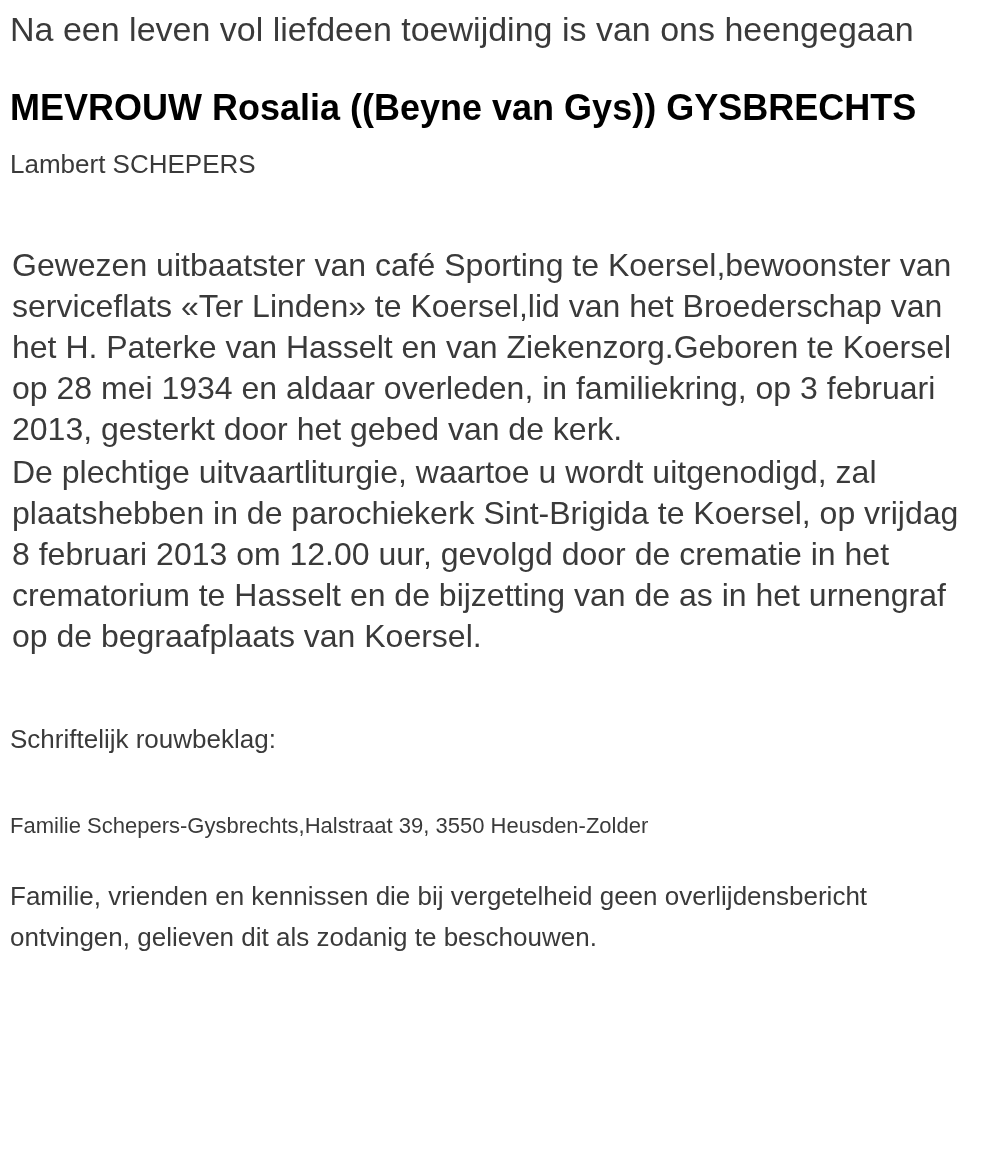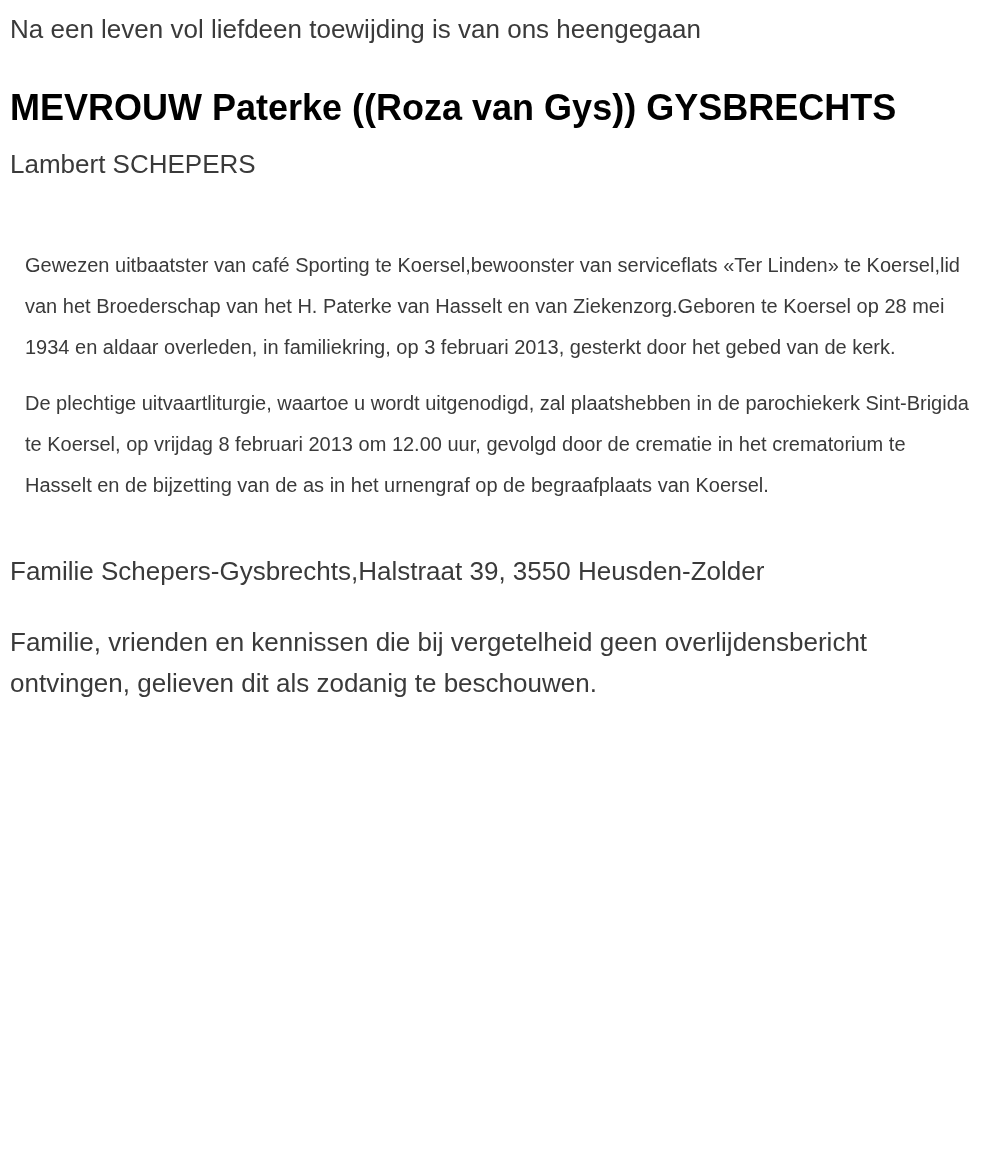--- a/index.html
+++ b/index.html
@@ -14,21 +14,21 @@
     font-family: "Liberation Sans", "DejaVu Sans", sans-serif;
     color: #3a3a3a;
   }
   .page {
     box-sizing: border-box;
     width: 1000px;
     height: 1150px;
     padding: 12px 14px 10px 10px;
   }
   .intro-line {
-    font-size: 26px;
+    font-size: 34px;
     line-height: 34px;
     color: #3a3a3a;
   }
   .name-heading {
     margin-top: 42px;
     font-size: 36px;
     font-weight: 700;
     line-height: 40px;
     color: #000000;
     letter-spacing: 0px;
@@ -37,61 +37,62 @@
     margin-top: 16px;
     font-size: 26px;
     line-height: 41px;
     color: #3a3a3a;
   }
   .body-block {
     margin-top: 60px;
     max-width: 978px;
   }
   .body-block p {
-    margin: 15px;
-    font-size: 20px;
+    margin: 2px;
+    font-size: 32px;
     line-height: 41px;
     color: #3a3a3a;
   }
   .condolence-label {
     margin-top: 62px;
     font-size: 26px;
     line-height: 41px;
     color: #3a3a3a;
   }
   .family-line {
     margin-top: 45px;
-    font-size: 26px;
+    font-size: 22px;
     line-height: 41px;
     color: #3a3a3a;
   }
   .closing-note {
     margin-top: 30px;
     max-width: 978px;
     font-size: 26px;
     line-height: 41px;
     color: #3a3a3a;
   }
 </style>
 </head>
 <body>
 
 <div class="page">
 
   <div class="intro-line">Na een leven vol liefdeen toewijding is van ons heengegaan</div>
 
-  <div class="name-heading">MEVROUW Paterke ((Roza van Gys)) GYSBRECHTS</div>
+  <div class="name-heading">MEVROUW Rosalia ((Beyne van Gys)) GYSBRECHTS</div>
 
   <div class="spouse-block">
     <div>Lambert SCHEPERS</div>
   </div>
 
   <div class="body-block">
     <p>Gewezen uitbaatster van café Sporting te Koersel,bewoonster van serviceflats «Ter Linden» te Koersel,lid van het Broederschap van het H. Paterke van Hasselt en van Ziekenzorg.Geboren te Koersel op 28 mei 1934 en aldaar overleden, in familiekring, op 3 februari 2013, gesterkt door het gebed van de kerk.</p>
     <p>De plechtige uitvaartliturgie, waartoe u wordt uitgenodigd, zal plaatshebben in de parochiekerk Sint-Brigida te Koersel, op vrijdag 8 februari 2013 om 12.00 uur, gevolgd door de crematie in het crematorium te Hasselt en de bijzetting van de as in het urnengraf op de begraafplaats van Koersel.</p>
   </div>
 
+  <div class="condolence-label">Schriftelijk rouwbeklag:</div>
 
   <div class="family-line">Familie Schepers-Gysbrechts,Halstraat 39, 3550 Heusden-Zolder</div>
 
   <div class="closing-note">Familie, vrienden en kennissen die bij vergetelheid geen overlijdensbericht ontvingen, gelieven dit als zodanig te beschouwen.</div>
 
 </div>
 
 </body></html>

